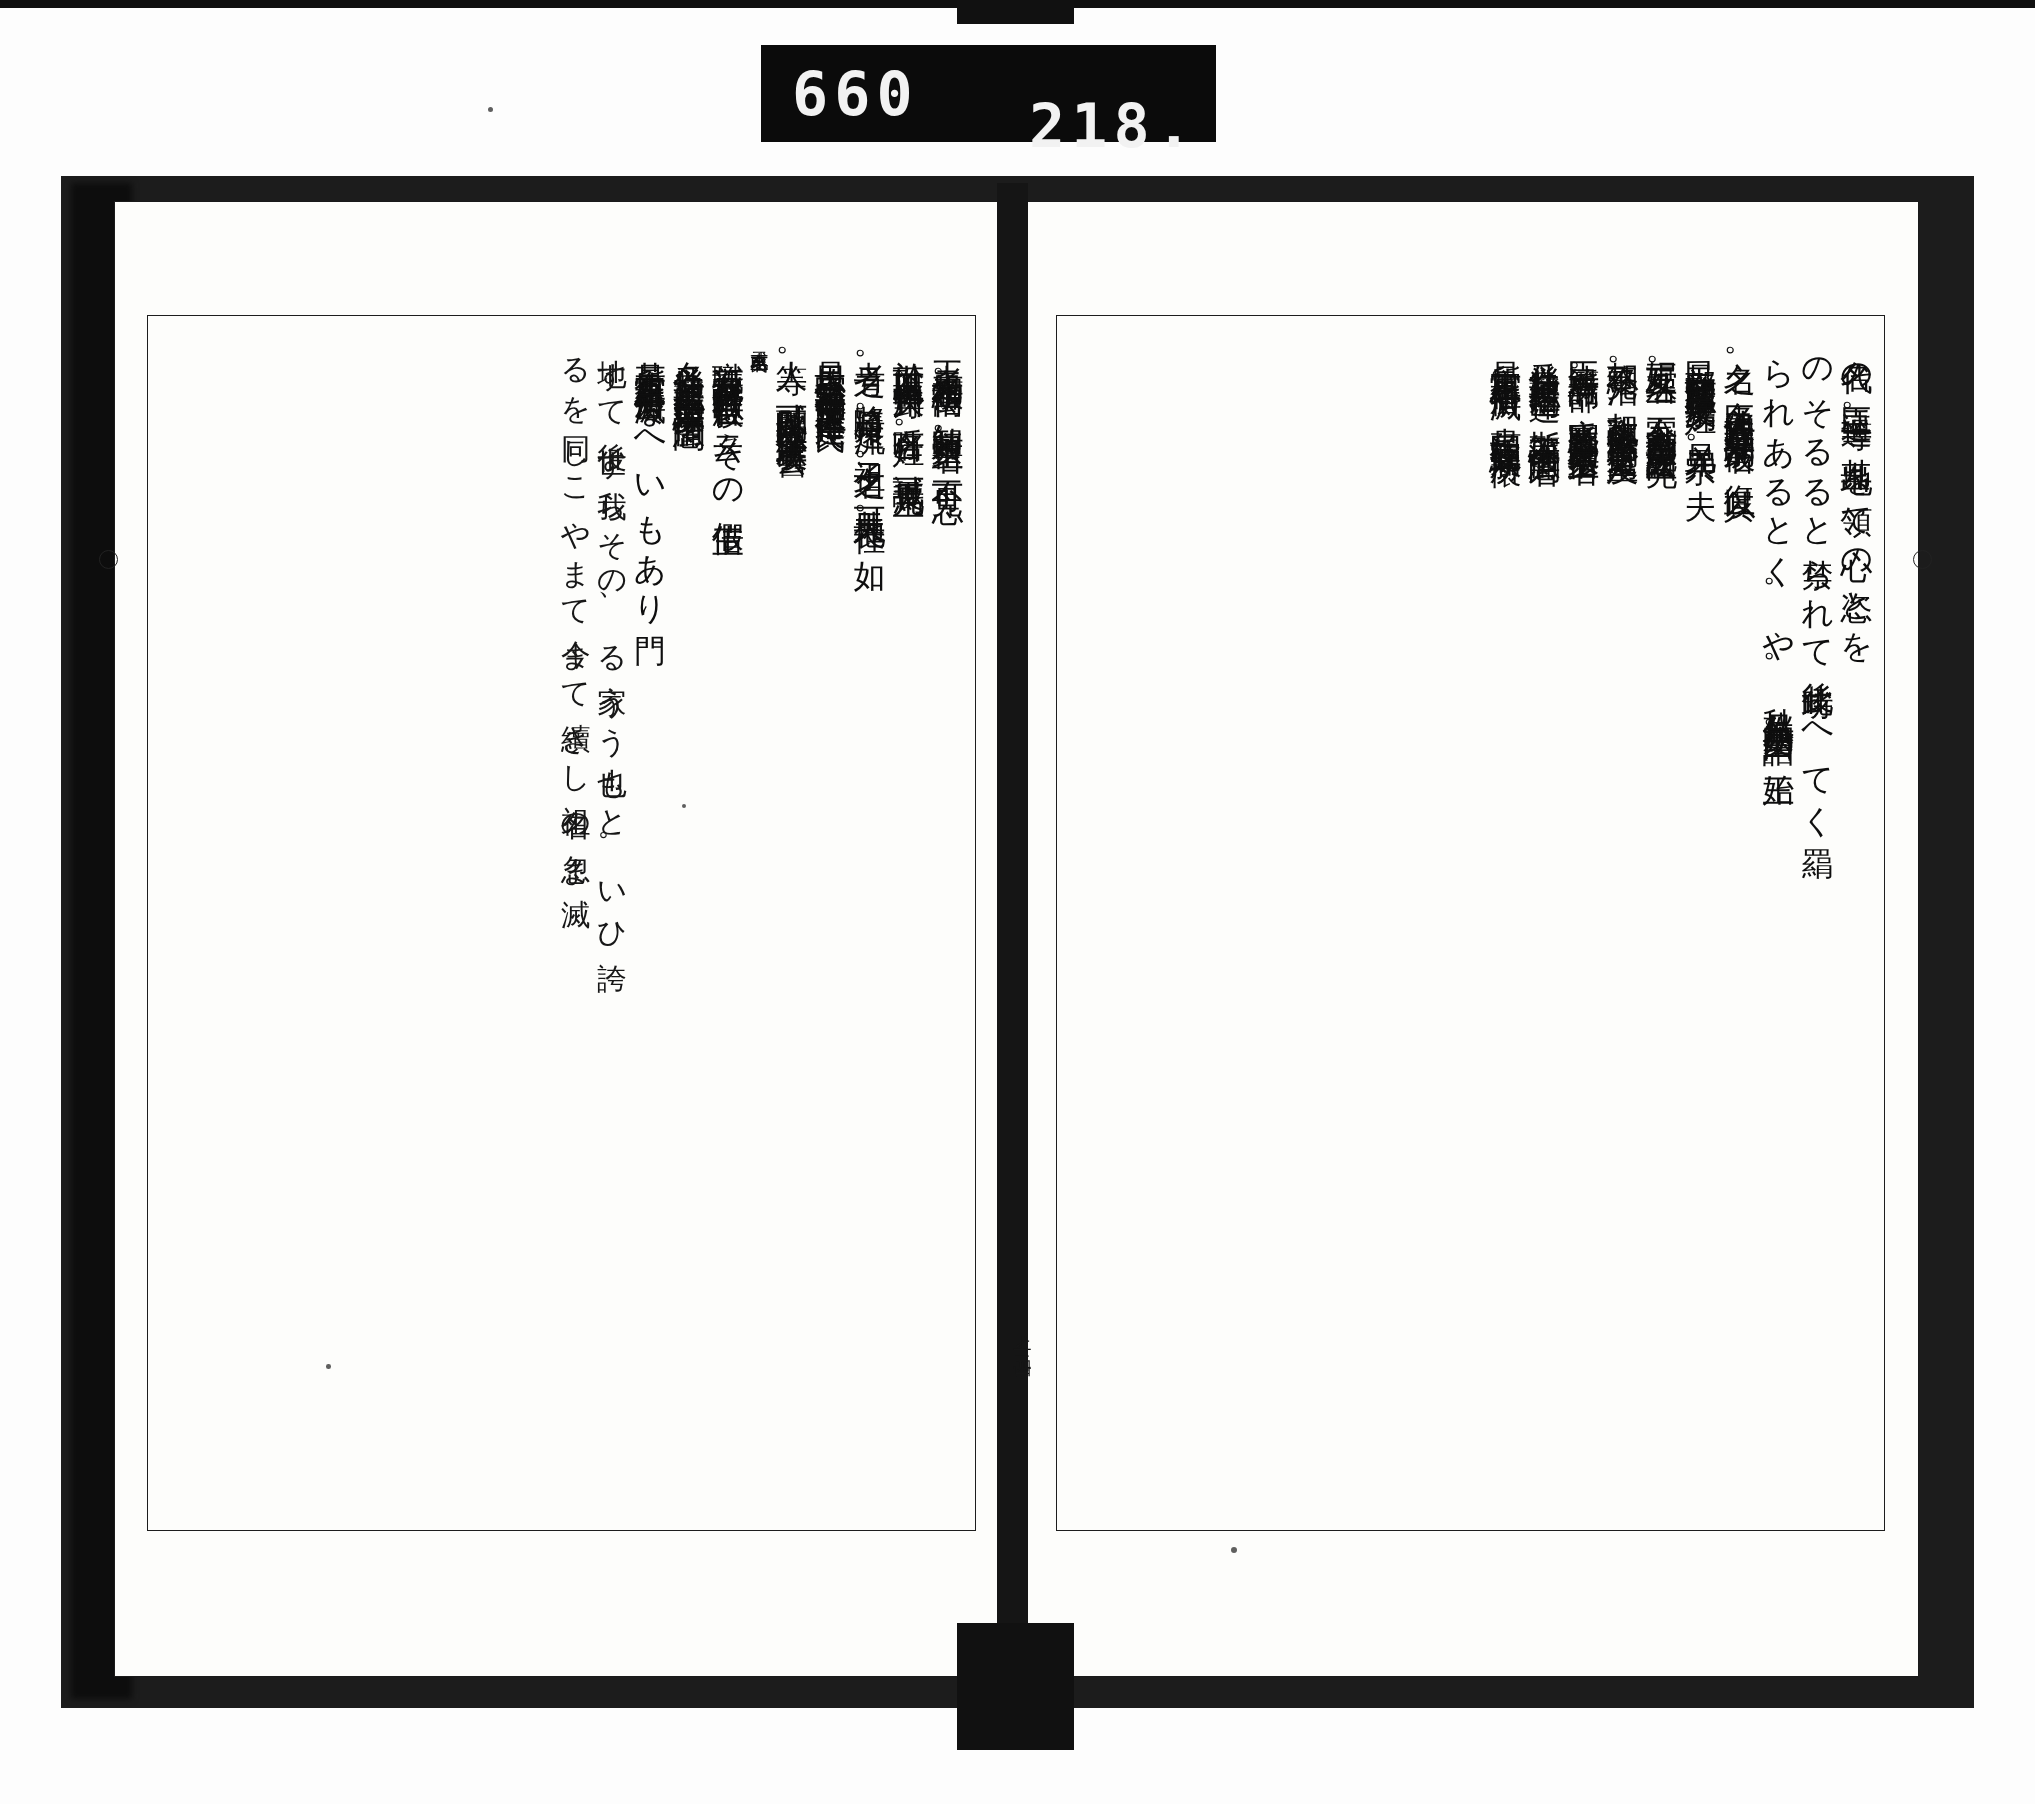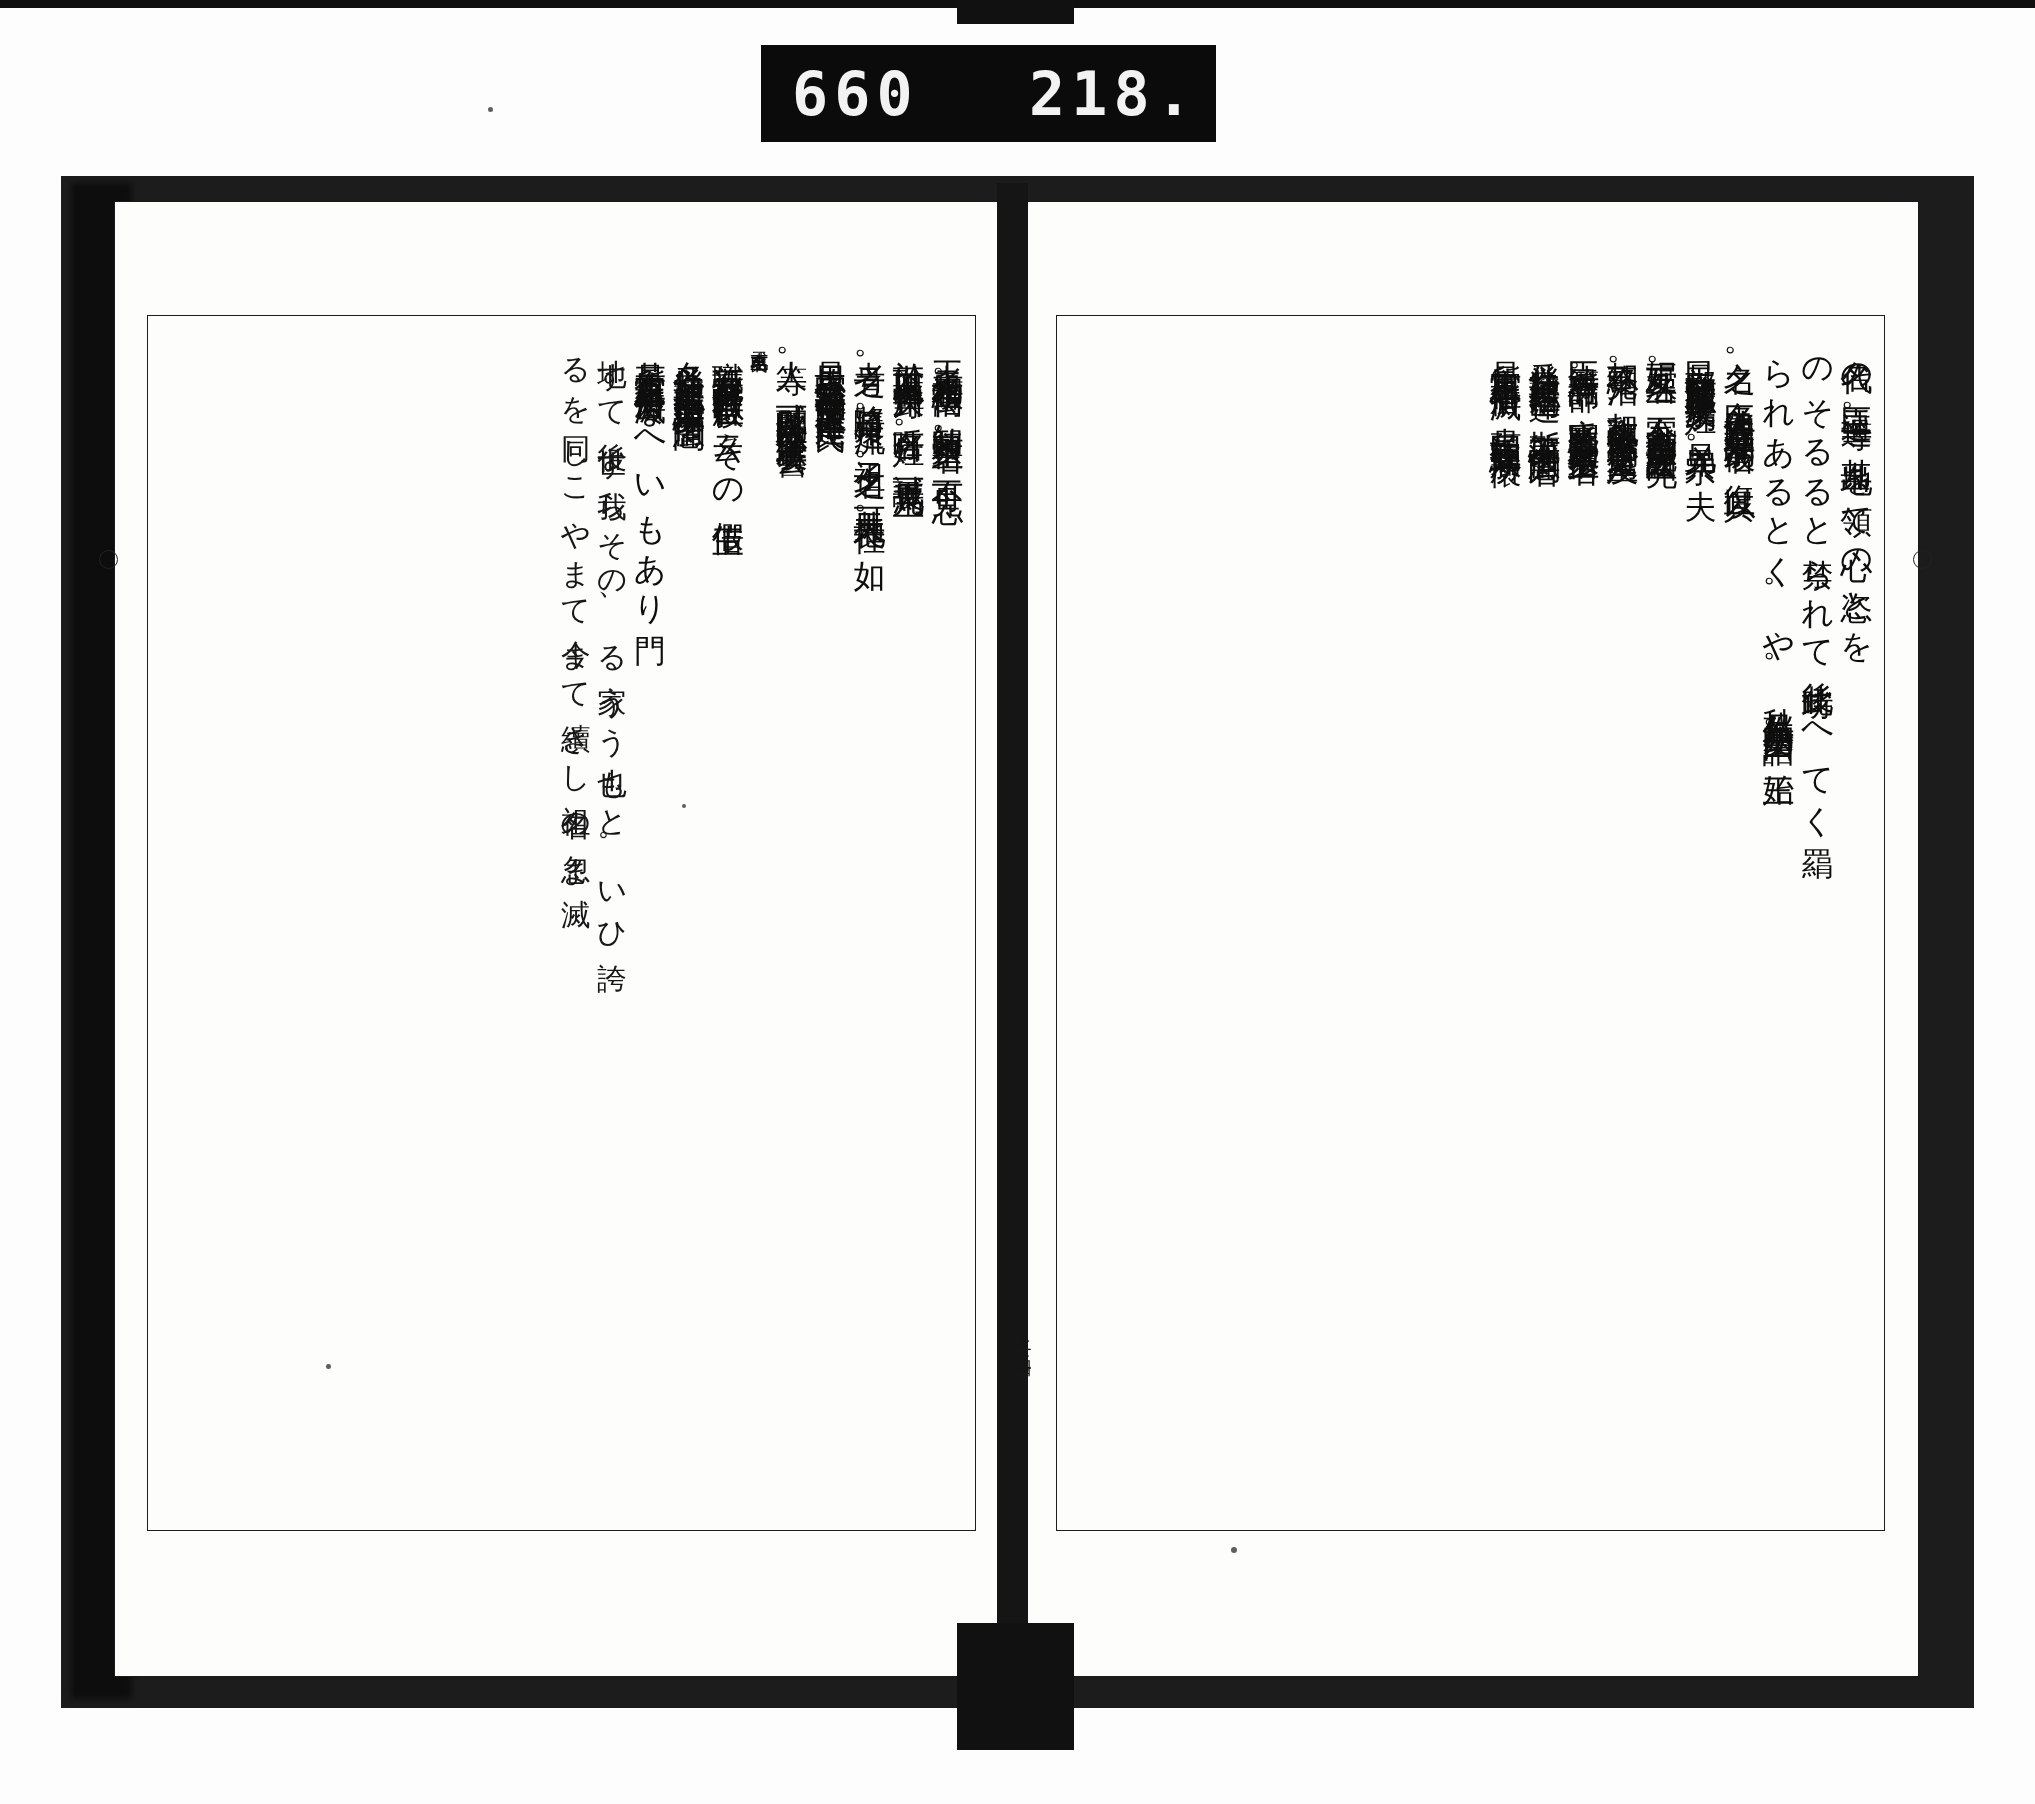--- a/index.html
+++ b/index.html
@@ -45,21 +45,21 @@
     position: absolute;
     top: 16.3px;
     color: #f2f2f2;
     font-family: "DejaVu Sans Mono", monospace;
     font-size: 60px;
     font-weight: 700;
     letter-spacing: 6.1px;
     line-height: 1;
   }
   #counter-left  { left: 28px; }
-  #counter-right { left: 265px; }
+  #counter-right { left: 265px; margin-top: 32px; }
 
   
   #book-outer {
     position: absolute;
     left: 61px;
     top: 176px;
     width: 1913px;
     height: 1532px;
     background: #1c1c1c;
   }

